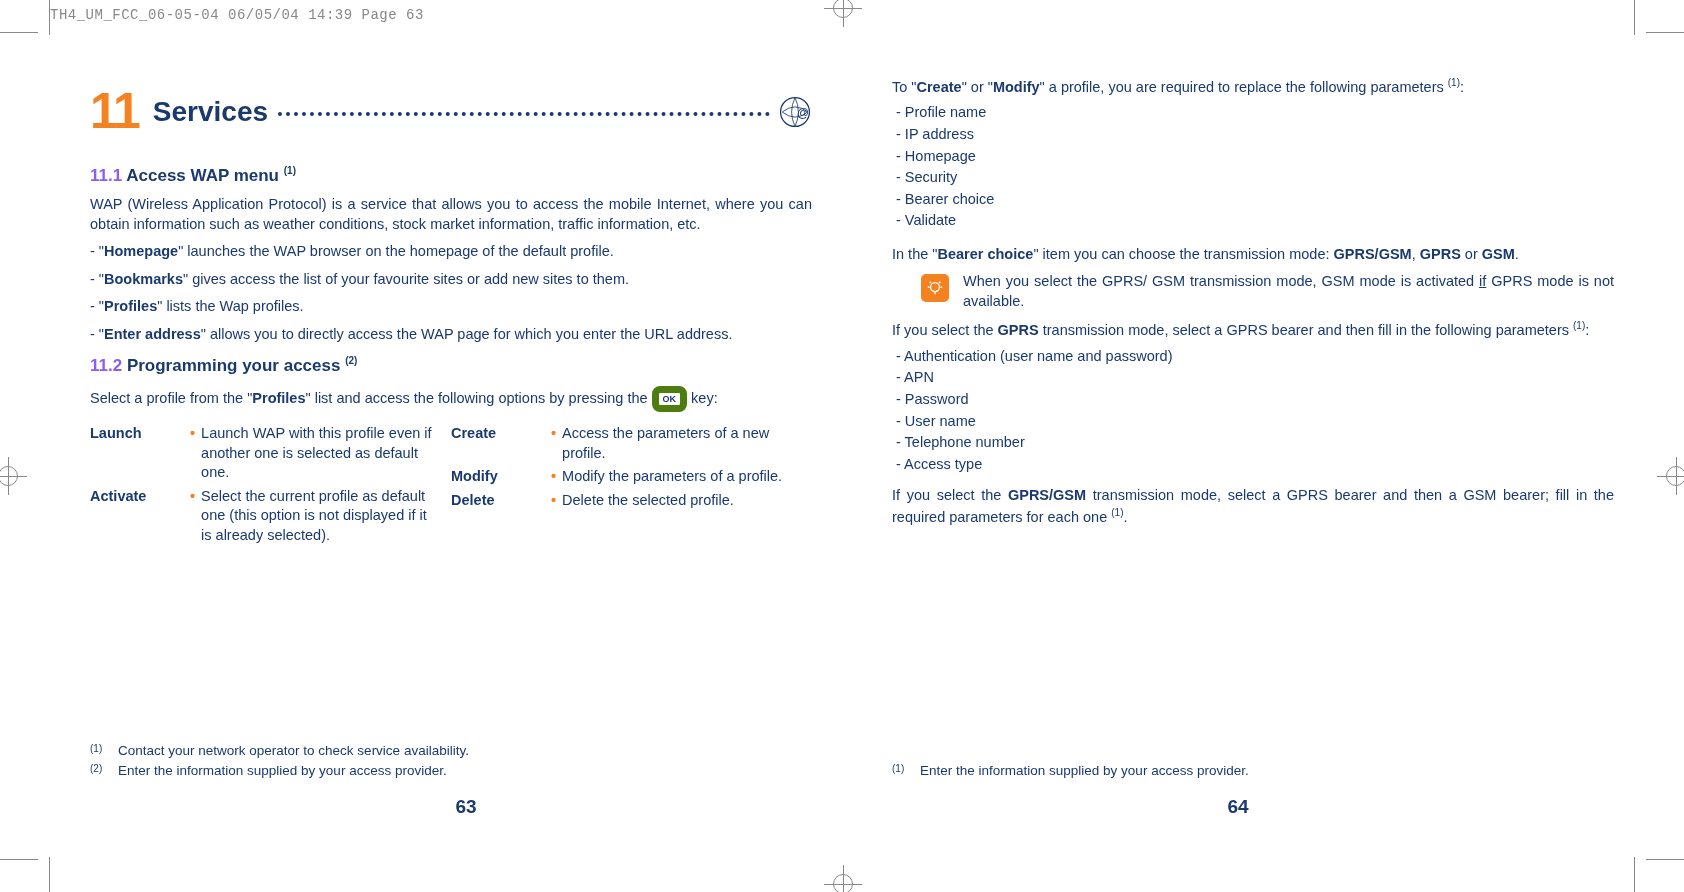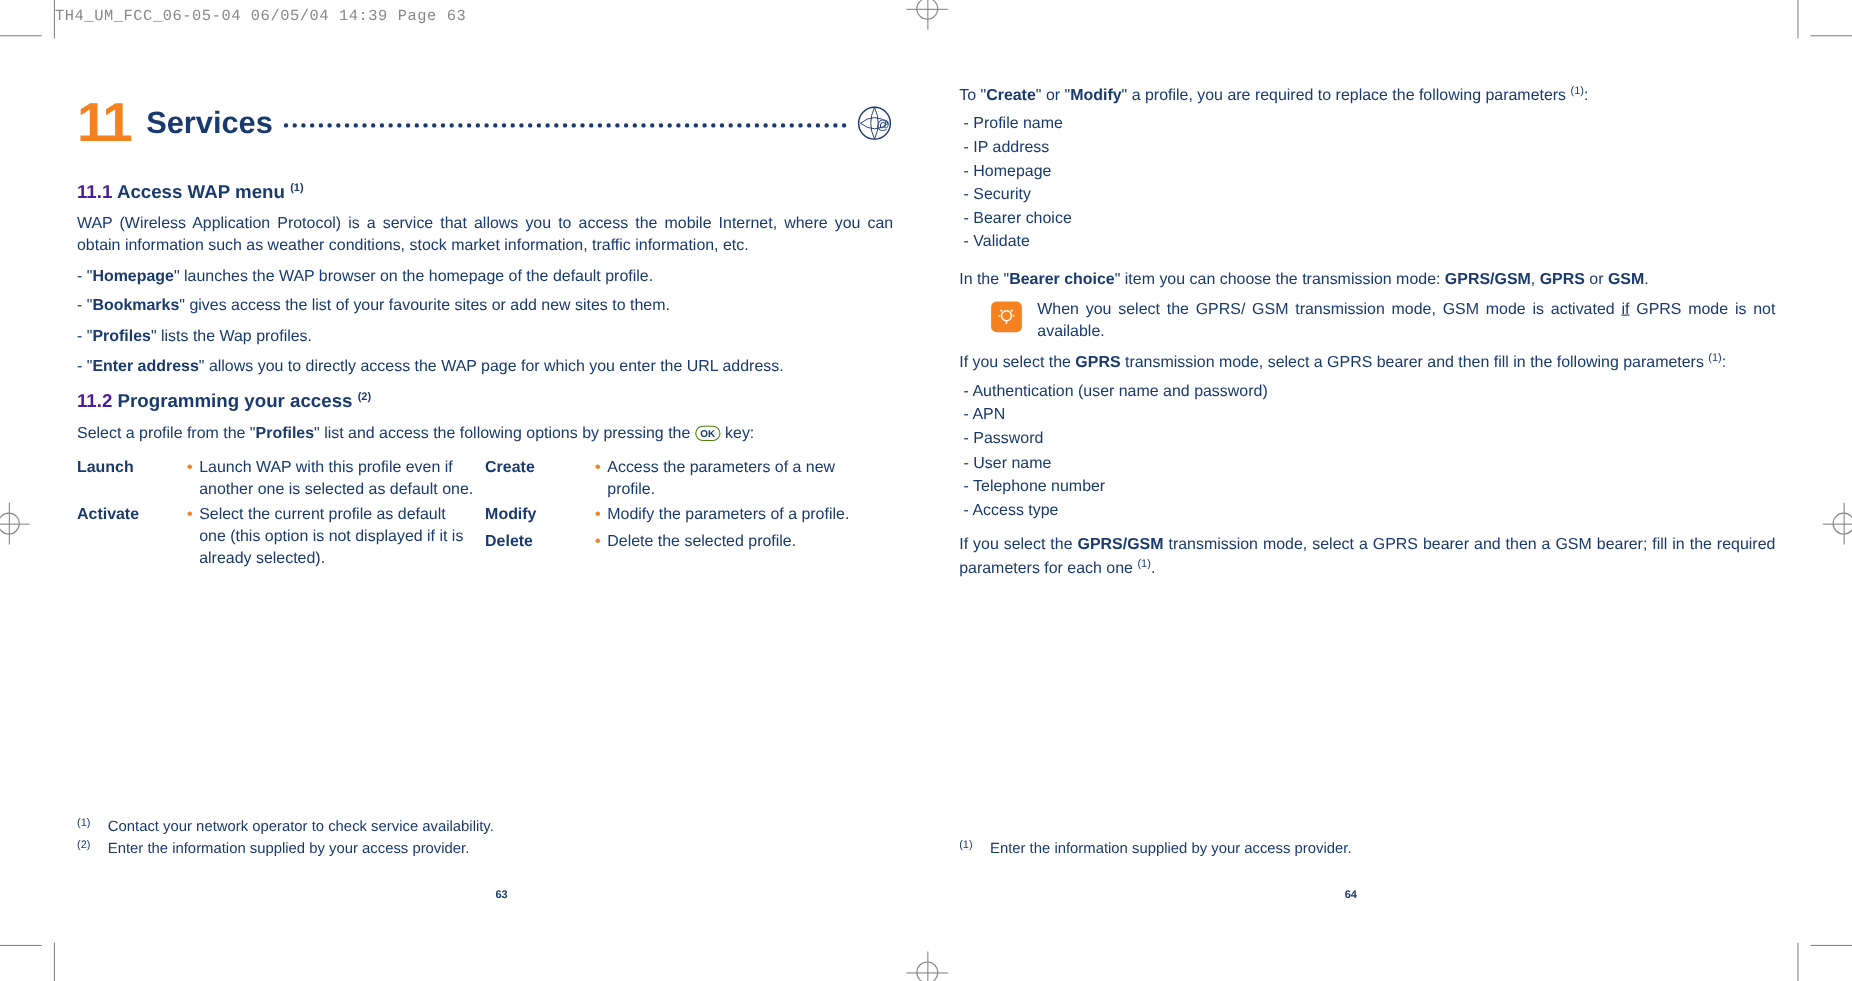--- a/index.html
+++ b/index.html
@@ -56,20 +56,21 @@
     position: absolute;
     top: 60px;
     left: 70px;
     right: 70px;
     bottom: 60px;
   }
   .page {
     flex: 1;
     position: relative;
     padding: 10px 30px 0 0;
+    margin-left: 20px;
   }
   .page.right { padding: 10px 0 0 30px; }
   .chapter-head {
     display: flex;
     align-items: center;
     margin-bottom: 18px;
     margin-top: 8px;
   }
   .chapter-num {
     font-size: 50px;
@@ -92,27 +93,27 @@
   .globe-icon {
     width: 34px;
     height: 34px;
   }
   .section-h {
     font-size: 17px;
     font-weight: bold;
     color: #1a3a6e;
     margin: 10px 0 8px 0;
   }
-  .section-h .num { color: #4c1d95; }
+  .section-h .num { color: #8b5cf6; }
   .sup { font-size: 10px; vertical-align: super; }
   .para { margin: 6px 0; text-align: justify; }
   .bullet-line { margin: 8px 0; }
   .ok-pill {
     display: inline-block;
-    border: 1px solid #4d7c0f;
+    border: 7px solid #4d7c0f;
     border-radius: 8px;
     padding: 0 4px;
     font-size: 9px;
     font-weight: bold;
     vertical-align: 1px;
   }
   .options-grid {
     display: flex;
     margin-top: 8px;
   }
@@ -150,21 +151,21 @@
   .page.right .footnotes { left: 30px; right: 0; }
   .fn-row { display: flex; margin: 2px 0; }
   .fn-num { font-size: 10px; width: 28px; flex-shrink: 0; }
   .page-num {
     position: absolute;
     bottom: 12px;
     left: 0;
     right: 0;
     text-align: center;
     font-weight: bold;
-    font-size: 10px;
+    font-size: 19px;
   }
   .u { text-decoration: underline; }
   .justify { text-align: justify; }
 </style>
 </head>
 <body>
 
 <div class="header-line">TH4_UM_FCC_06-05-04  06/05/04  14:39  Page 63</div>
 <div class="crop-mark crop-v1"></div>
 <div class="crop-mark crop-h1"></div>

